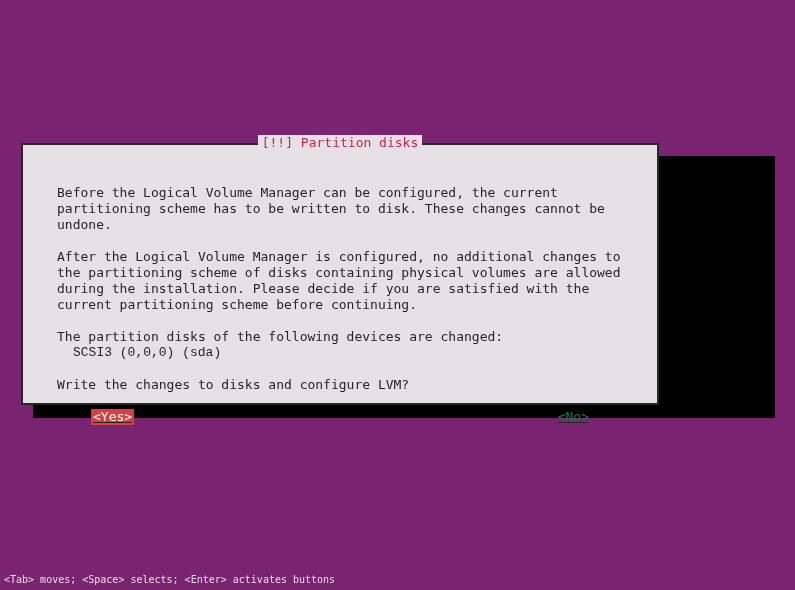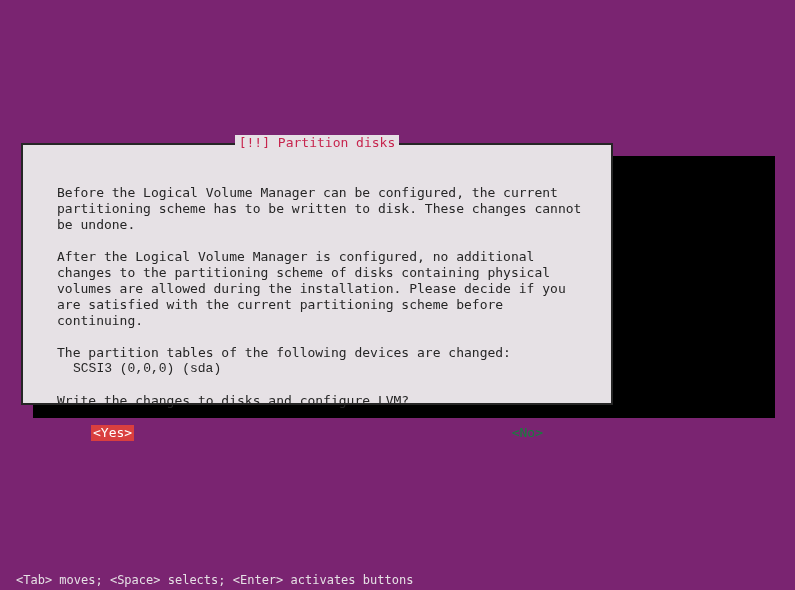--- a/index.html
+++ b/index.html
@@ -18,21 +18,21 @@
       left: 33px;
       top: 156px;
       width: 742px;
       height: 262px;
       background: #000000;
     }
     .dialog {
       position: absolute;
       left: 21px;
       top: 143px;
-      width: 592px;
+      width: 638px;
       height: 262px;
       background: #e6e1e5;
       border: 2px solid #262626;
     }
     .dialog-title {
       position: absolute;
       top: -10px;
       left: 0;
       right: 0;
       text-align: center;
@@ -59,56 +59,57 @@
       margin-bottom: 16px;
       font-family: Liberation Mono, monospace;
     }
     .question {
       margin-bottom: 16px;
     }
     .button-row {
       display: flex;
       justify-content: space-between;
       padding: 0 34px;
+      text-decoration: underline;
     }
     .btn-yes {
       background: #d93f3f;
       color: #ffffff;
       padding: 0 2px;
       cursor: pointer;
       user-select: none;
     }
     .btn-no {
       color: #15803d;
       cursor: pointer;
       user-select: none;
       margin-right: 20px;
     }
     .hint-bar {
       position: absolute;
       left: 0;
       bottom: 0;
       color: #e6e1e5;
-      font-size: 12px;
-      padding: 0 0 2px 16px;
+      font-size: 10px;
+      padding: 0 0 2px 4px;
     }
   </style>
 </head>
 <body>
 
 <div class="dialog-shadow"></div>
 
 <div class="dialog">
   <div class="dialog-title">
     <span>[!!] Partition disks</span>
   </div>
   <div class="dialog-body">
     <div class="para">Before the Logical Volume Manager can be configured, the current partitioning scheme has to be written to disk. These changes cannot be undone.</div>
     <div class="para">After the Logical Volume Manager is configured, no additional changes to the partitioning scheme of disks containing physical volumes are allowed during the installation. Please decide if you are satisfied with the current partitioning scheme before continuing.</div>
-    <div class="devices-header">The partition tables of the following devices are changed:</div>
+    <div class="devices-header">The partition disks of the following devices are changed:</div>
     <div class="device-line">SCSI3 (0,0,0) (sda)</div>
     <div class="question">Write the changes to disks and configure LVM?</div>
     <div class="button-row">
       <span class="btn-yes">&lt;Yes&gt;</span>
       <span class="btn-no">&lt;No&gt;</span>
     </div>
   </div>
 </div>
 
 <div class="hint-bar">&lt;Tab&gt; moves; &lt;Space&gt; selects; &lt;Enter&gt; activates buttons</div>

